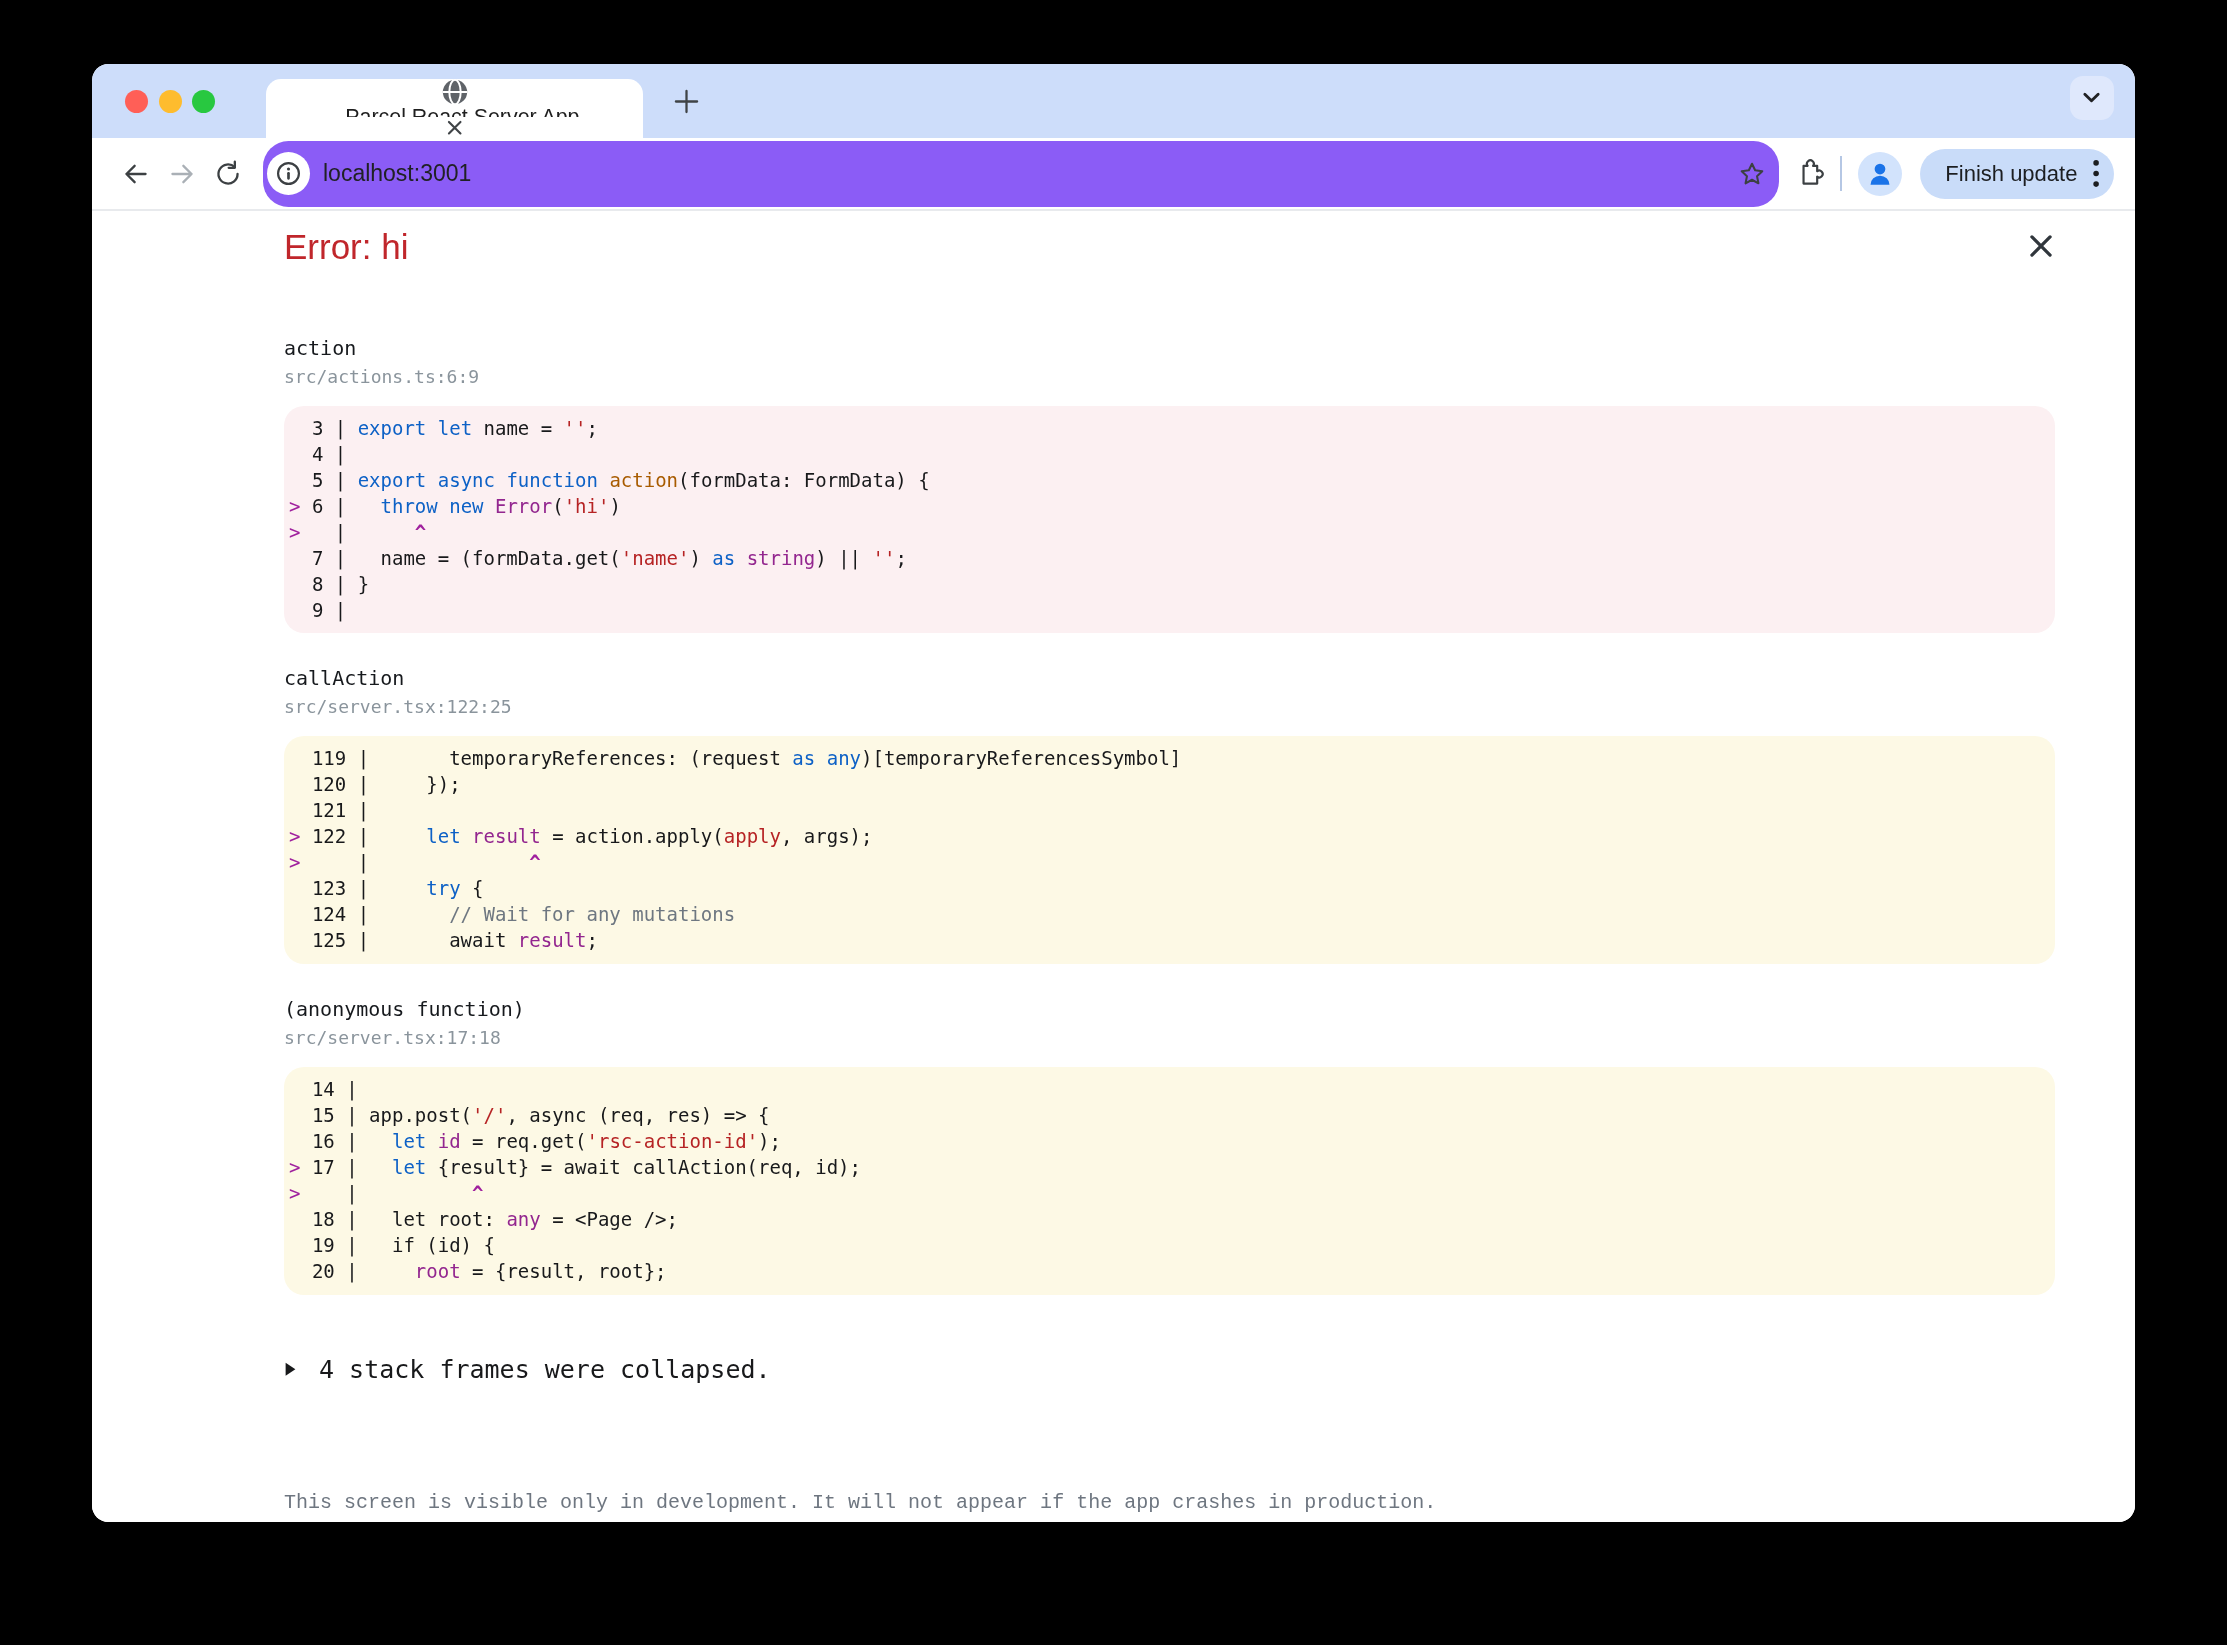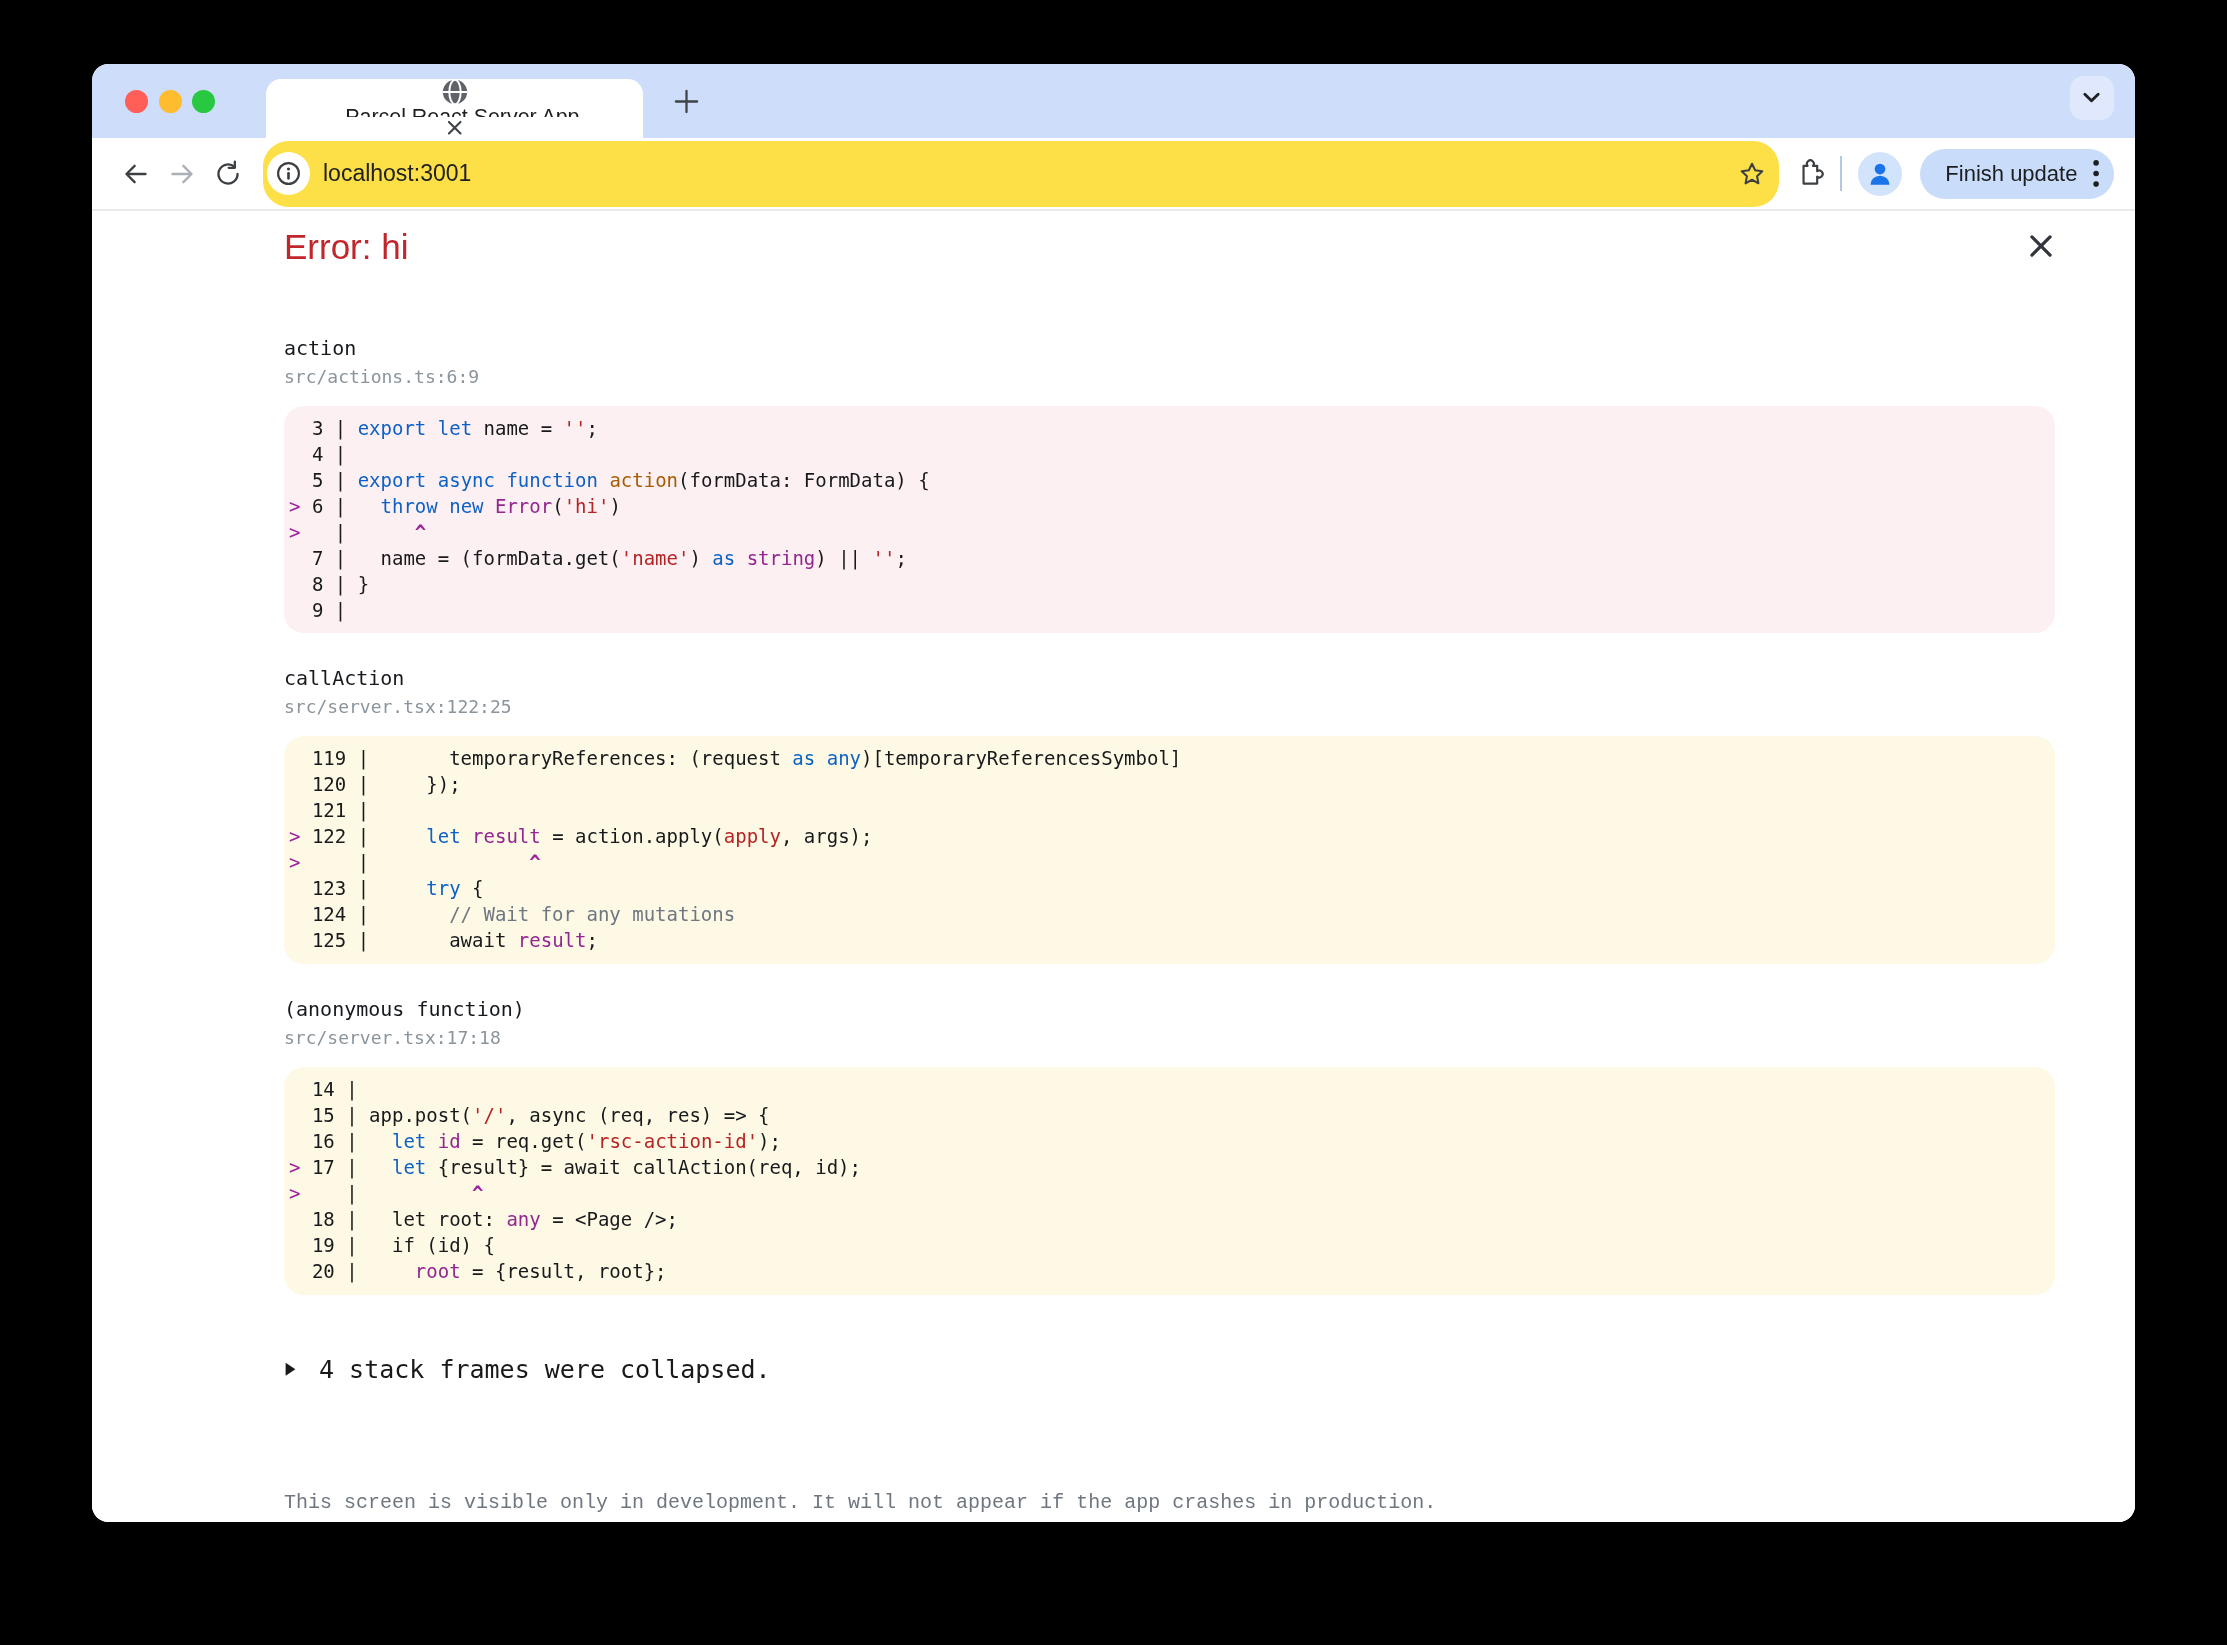--- a/index.html
+++ b/index.html
@@ -23,21 +23,21 @@
     border-radius:15px 15px 0 0;display:flex;align-items:center;padding:0 18px;box-sizing:border-box;flex-direction:column;
   }
   .tab-title{font-size:21.4px;color:#1f1f1f;margin-left:15px;white-space:nowrap;overflow:hidden;flex:1;}
   .icon-btn{display:flex;align-items:center;justify-content:center;background:none;border:none;padding:0;cursor:pointer;}
   .newtab-btn{margin-left:28px;}
   .tab-caret-btn{position:absolute;right:21.4px;top:11.5px;width:44px;height:44px;border-radius:13px;background:#dfe8fc;}
   
   .toolbar{height:71px;background:#fff;display:flex;align-items:center;padding:0 21.4px;}
   .nav-btn{width:46px;height:46px;border-radius:50%;}
   .urlbar{
-    flex:1;height:66px;border-radius:25.5px;background:#fde047;display:flex;align-items:center;
+    flex:1;height:66px;border-radius:25.5px;background:#8b5cf6;display:flex;align-items:center;
     padding:0 13px 0 4.1px;margin:0 15px 0 11.5px;min-width:0;
   }
   .info-wrap{width:43px;height:43px;border-radius:50%;background:#fff;display:flex;align-items:center;justify-content:center;flex:none;}
   .url-text{font-size:23px;color:#202124;margin-left:13px;flex:1;white-space:nowrap;}
   .sep{width:1.6px;height:35px;background:#b5c7e4;margin:0 16.5px;}
   .avatar{width:44px;height:44px;border-radius:50%;background:#d2e3fc;display:flex;align-items:center;justify-content:center;margin-right:18px;}
   .finish-btn{
     height:50px;border-radius:25.5px;background:#c9dcf9;display:flex;align-items:center;
     padding:0 13px 0 25px;border:none;cursor:pointer;gap:15px;
   }

